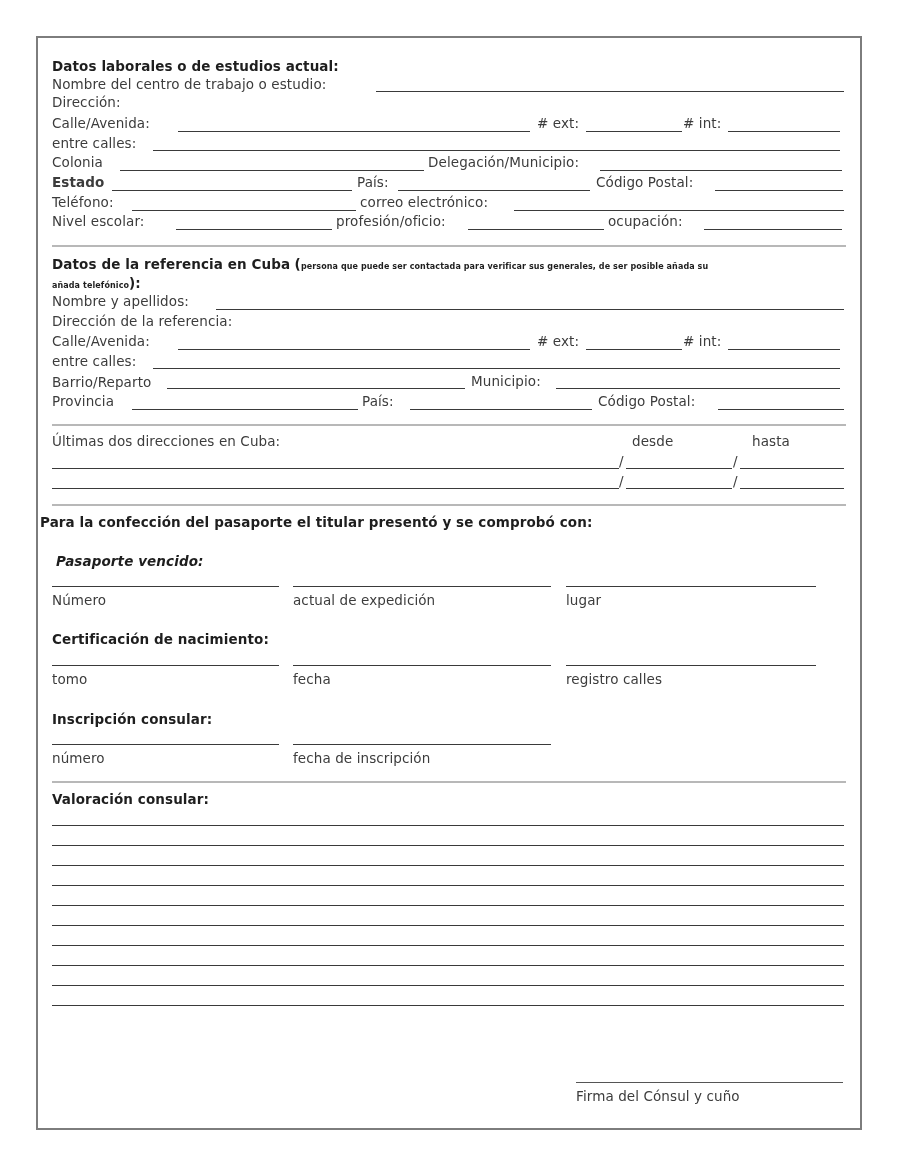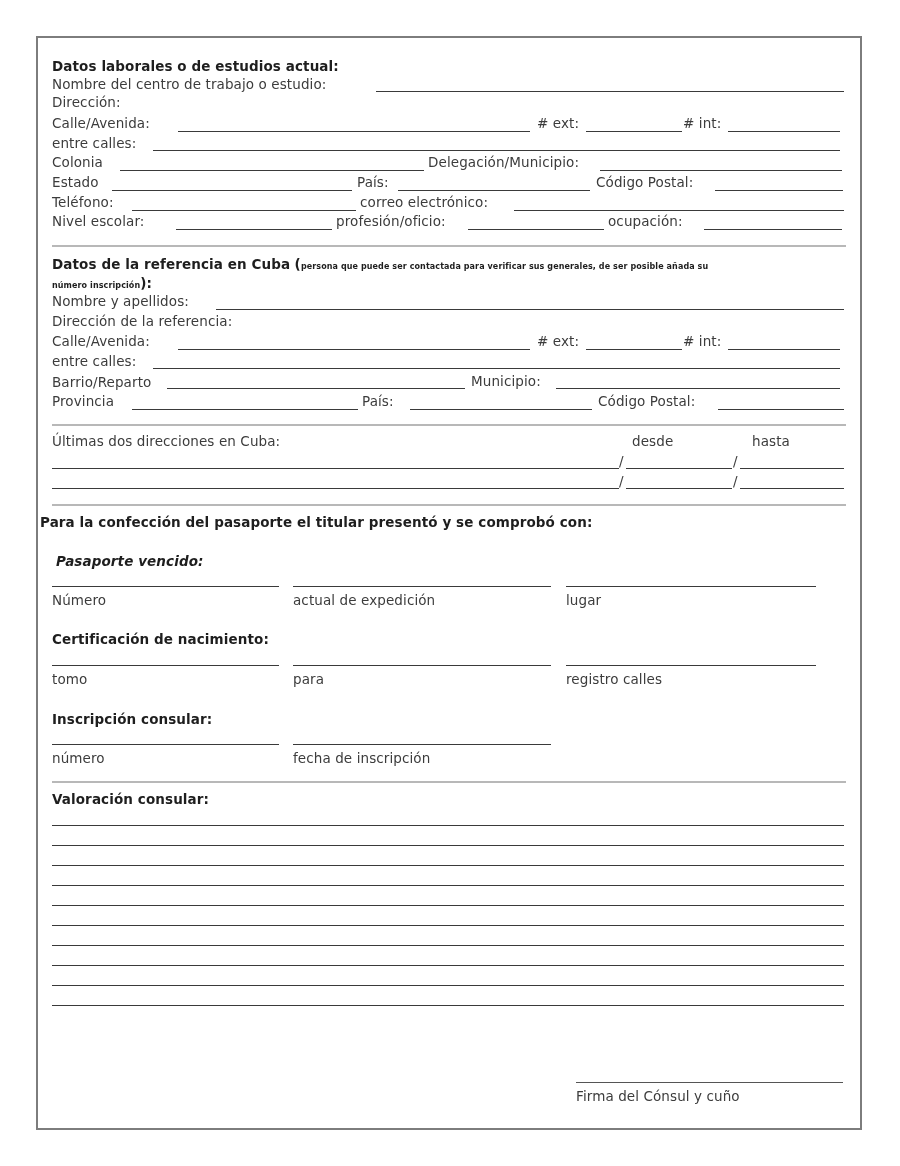--- a/index.html
+++ b/index.html
@@ -36,21 +36,21 @@
   <div class="ln input" style="left:728px;top:131px;width:112px;"></div>
 
   <div class="t" style="left:52px;top:135px;">entre calles:</div>
   <div class="ln input" style="left:153px;top:150px;width:687px;"></div>
 
   <div class="t" style="left:52px;top:154px;">Colonia</div>
   <div class="ln input" style="left:120px;top:170px;width:304px;"></div>
   <div class="t" style="left:428px;top:154px;">Delegación/Municipio:</div>
   <div class="ln input" style="left:600px;top:170px;width:242px;"></div>
 
-  <div class="t" style="left:52px;top:174px;">Estado</div>
+  <div class="t" style="left:52px;top:174px;font-weight:bold;">Estado</div>
   <div class="ln input" style="left:112px;top:190px;width:240px;"></div>
   <div class="t" style="left:357px;top:174px;">País:</div>
   <div class="ln input" style="left:398px;top:190px;width:192px;"></div>
   <div class="t" style="left:596px;top:174px;">Código Postal:</div>
   <div class="ln input" style="left:715px;top:190px;width:128px;"></div>
 
   <div class="t" style="left:52px;top:194px;">Teléfono:</div>
   <div class="ln input" style="left:132px;top:210px;width:224px;"></div>
   <div class="t" style="left:360px;top:194px;">correo electrónico:</div>
   <div class="ln input" style="left:514px;top:210px;width:330px;"></div>
@@ -64,21 +64,21 @@
 </div>
 
 <div class="sep" style="top:245px;"></div>
 
 <div>
   <div class="t" style="left:52px;top:256px;">
     <span class="b">Datos de la referencia en Cuba</span>
     <span class="b">(</span><span class="small">persona que puede ser contactada para verificar sus generales, de ser posible añada su</span>
   </div>
   <div class="t" style="left:52px;top:275px;">
-    <span class="small">número inscripción</span><span class="b">):</span>
+    <span class="small">añada telefónico</span><span class="b">):</span>
   </div>
 
   <div class="t" style="left:52px;top:293px;">Nombre y apellidos:</div>
   <div class="ln input" style="left:216px;top:309px;width:628px;"></div>
 
   <div class="t" style="left:52px;top:313px;">Dirección de la referencia:</div>
 
   <div class="t" style="left:52px;top:333px;">Calle/Avenida:</div>
   <div class="ln input" style="left:178px;top:349px;width:352px;"></div>
   <div class="t" style="left:537px;top:333px;"># ext:</div>
@@ -136,21 +136,21 @@
   <div class="ln input" style="left:566px;top:586px;width:250px;"></div>
   <div class="t center" style="left:52px;top:592px;width:227px;">Número</div>
   <div class="t center" style="left:293px;top:592px;width:258px;">actual de expedición</div>
   <div class="t center" style="left:566px;top:592px;width:250px;">lugar</div>
 
   <div class="t b" style="left:52px;top:631px;">Certificación de nacimiento:</div>
   <div class="ln input" style="left:52px;top:665px;width:227px;"></div>
   <div class="ln input" style="left:293px;top:665px;width:258px;"></div>
   <div class="ln input" style="left:566px;top:665px;width:250px;"></div>
   <div class="t center" style="left:52px;top:671px;width:206px;">tomo</div>
-  <div class="t center" style="left:293px;top:671px;width:262px;">para</div>
+  <div class="t center" style="left:293px;top:671px;width:262px;">fecha</div>
   <div class="t center" style="left:566px;top:671px;width:236px;">registro calles</div>
 
   <div class="t b" style="left:52px;top:711px;">Inscripción consular:</div>
   <div class="ln input" style="left:52px;top:744px;width:227px;"></div>
   <div class="ln input" style="left:293px;top:744px;width:258px;"></div>
   <div class="t center" style="left:52px;top:750px;width:225px;">número</div>
   <div class="t center" style="left:293px;top:750px;width:256px;">fecha de inscripción</div>
 </div>
 
 <div class="sep" style="top:781px;"></div>

